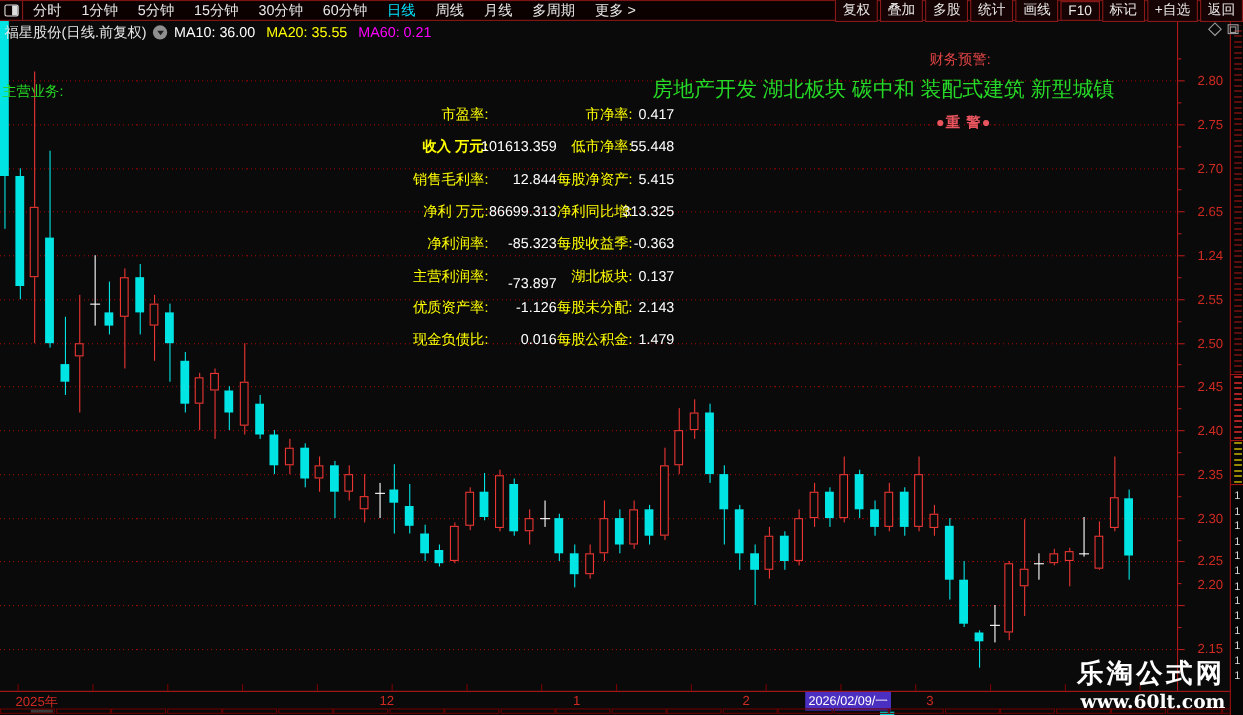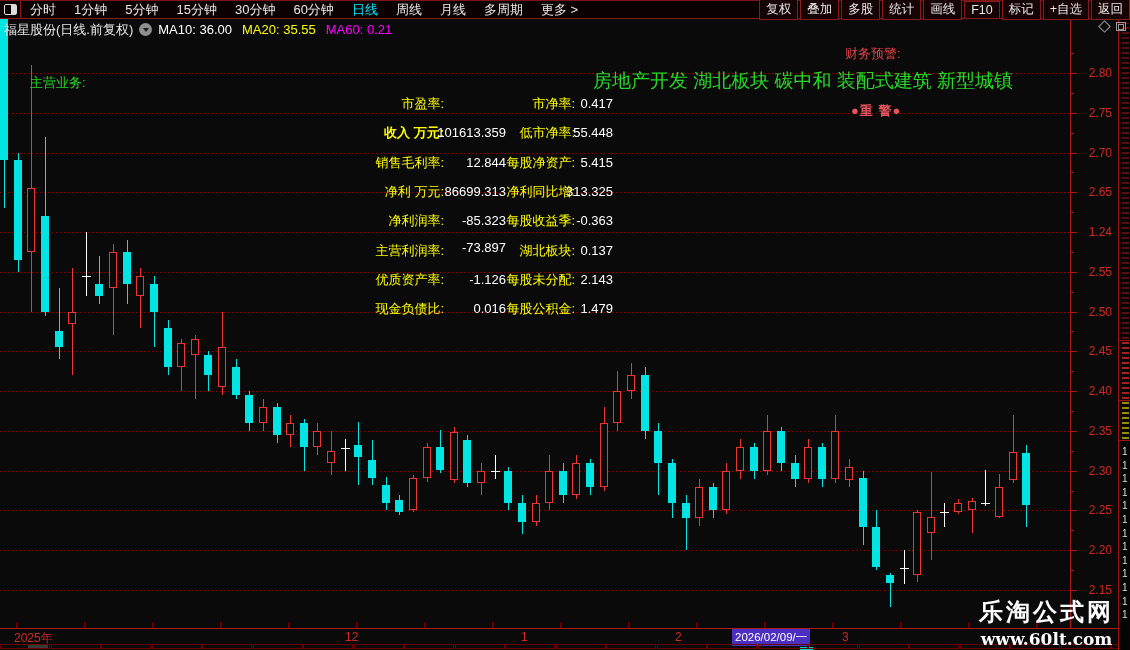--- a/index.html
+++ b/index.html
@@ -27,21 +27,21 @@
   .circ-icon b{width:0;height:0;border-left:3px solid transparent;border-right:3px solid transparent;
     border-top:4px solid #1d1d1d;}
   .ma10{color:#ffffff;} .ma20{color:#ffff00;} .ma60{color:#ff00ff;}
   #tr-icons{position:absolute;left:1100px;top:22px;z-index:12;display:flex;align-items:center;}
   .diamond-icon{width:7px;height:7px;border:1px solid #9a9a9a;transform:rotate(45deg);margin-right:7px;}
   .restore-icon{width:10px;height:9px;border:1px solid #9a9a9a;position:relative;box-sizing:border-box;}
   .restore-icon i{position:absolute;left:1px;top:1px;width:4px;height:4px;border:1px solid #9a9a9a;}
   
   #style-row{position:absolute;left:2px;top:45px;z-index:12;font-size:13px;color:#00e5ff;white-space:nowrap;}
   #warning-label{position:absolute;left:845px;top:45px;z-index:12;font-size:13px;color:#e24444;}
-  #business-label{position:absolute;left:2px;top:74px;z-index:12;font-size:13px;color:#27d927;margin-left:28px;}
+  #business-label{position:absolute;left:2px;top:74px;z-index:12;font-size:13px;color:#27d927;}
   #concepts{position:absolute;left:593px;top:68px;z-index:12;font-size:19px;color:#27d927;white-space:nowrap;}
   #alert-badge{position:absolute;left:851px;top:102px;z-index:12;font-size:13px;font-weight:bold;color:#e8555f;letter-spacing:1px;}
   
   #fin-table{position:absolute;left:0;top:0;width:1130px;height:0;z-index:12;}
   .fin-cell{position:absolute;height:29px;line-height:29px;font-size:13px;white-space:nowrap;text-align:right;}
   .fin-l{color:#ffff00;} .fin-v{color:#ffffff;}
   
   #chart-clip{position:absolute;left:0;top:19px;width:1069px;height:609px;overflow:hidden;z-index:2;}
   .gridline{position:absolute;left:0;width:1069px;height:1px;
     background:repeating-linear-gradient(90deg,#9b0000 0 1px,transparent 1px 4px);}
@@ -68,21 +68,21 @@
   
   #right-strip{position:absolute;left:1118px;top:19px;width:12px;height:631px;z-index:6;
     border-left:1px solid #a11111;box-sizing:border-box;background:#050505;}
   .strip-tex{position:absolute;left:3px;width:7px;
     background:repeating-linear-gradient(0deg,rgba(150,20,20,.6) 0 2px,transparent 2px 5px);}
   .strip-tex.bright{background:repeating-linear-gradient(0deg,rgba(210,40,40,.8) 0 2px,transparent 2px 5px);}
   .strip-tex.yellow{background:repeating-linear-gradient(0deg,rgba(190,170,0,.8) 0 2px,transparent 2px 5px);}
   .strip-hr{position:absolute;left:0;width:12px;height:1px;background:#a11111;}
   .strip-one{position:absolute;left:3px;width:8px;font-size:10px;line-height:10px;color:#dddddd;}
   
-  #watermark{position:absolute;right:16px;top:596px;z-index:30;text-align:center;color:#ffffff;}
+  #watermark{position:absolute;right:16px;top:596px;z-index:30;text-align:right;color:#ffffff;}
   #watermark .w1{font-size:24px;font-weight:bold;letter-spacing:3px;font-family:"DejaVu Sans",sans-serif;}
   #watermark .w2{font-size:17px;font-weight:bold;font-family:"DejaVu Serif","Liberation Serif",serif;margin-top:1px;}
 </style>
 </head>
 <body>
 
 <div id="screen">
 
   <div id="toolbar-top">
     <div class="win-icon-box">
@@ -321,21 +321,21 @@
       <div class="ylab" style="top:127px;">2.70</div>
       <div class="ylab" style="top:166px;">2.65</div>
       <div class="ylab" style="top:206px;">1.24</div>
       <div class="ylab" style="top:246px;">2.55</div>
       <div class="ylab" style="top:286px;">2.50</div>
       <div class="ylab" style="top:325px;">2.45</div>
       <div class="ylab" style="top:365px;">2.40</div>
       <div class="ylab" style="top:405px;">2.35</div>
       <div class="ylab" style="top:445px;">2.30</div>
       <div class="ylab" style="top:484px;">2.25</div>
-      <div class="ylab" style="top:524px;">2.20</div>
+      <div class="ylab" style="top:505px;">2.20</div>
       <div class="ylab" style="top:564px;">2.15</div>
     </div>
   <div id="x-axis">
       <div class="axline"></div>
       <div class="xtick" style="left:16px;top:-6px;"></div>
       <div class="xtick" style="left:84px;top:-6px;"></div>
       <div class="xtick" style="left:152px;top:-6px;"></div>
       <div class="xtick" style="left:220px;top:-6px;"></div>
       <div class="xtick" style="left:288px;top:-6px;"></div>
       <div class="xtick" style="left:356px;top:-6px;"></div>
@@ -422,21 +422,21 @@
       <div class="fin-cell fin-v" style="right:517px;top:147.6px;">5.415</div>
       <div class="fin-cell fin-l" style="right:686px;top:176.9px;">净利 万元:</div>
       <div class="fin-cell fin-v" style="right:624px;top:176.9px;">86699.313</div>
       <div class="fin-cell fin-l" style="right:555px;top:176.9px;">净利同比增:</div>
       <div class="fin-cell fin-v" style="right:517px;top:176.9px;">313.325</div>
       <div class="fin-cell fin-l" style="right:686px;top:206.2px;">净利润率:</div>
       <div class="fin-cell fin-v" style="right:624px;top:206.2px;">-85.323</div>
       <div class="fin-cell fin-l" style="right:555px;top:206.2px;">每股收益季:</div>
       <div class="fin-cell fin-v" style="right:517px;top:206.2px;">-0.363</div>
       <div class="fin-cell fin-l" style="right:686px;top:235.5px;">主营利润率:</div>
-      <div class="fin-cell fin-v" style="right:624px;top:233px;">-73.897</div>
+      <div class="fin-cell fin-v" style="right:624px;top:243px;">-73.897</div>
       <div class="fin-cell fin-l" style="right:555px;top:235.5px;">湖北板块:</div>
       <div class="fin-cell fin-v" style="right:517px;top:235.5px;">0.137</div>
       <div class="fin-cell fin-l" style="right:686px;top:264.8px;">优质资产率:</div>
       <div class="fin-cell fin-v" style="right:624px;top:264.8px;">-1.126</div>
       <div class="fin-cell fin-l" style="right:555px;top:264.8px;">每股未分配:</div>
       <div class="fin-cell fin-v" style="right:517px;top:264.8px;">2.143</div>
       <div class="fin-cell fin-l" style="right:686px;top:294.1px;">现金负债比:</div>
       <div class="fin-cell fin-v" style="right:624px;top:294.1px;">0.016</div>
       <div class="fin-cell fin-l" style="right:555px;top:294.1px;">每股公积金:</div>
       <div class="fin-cell fin-v" style="right:517px;top:294.1px;">1.479</div>

